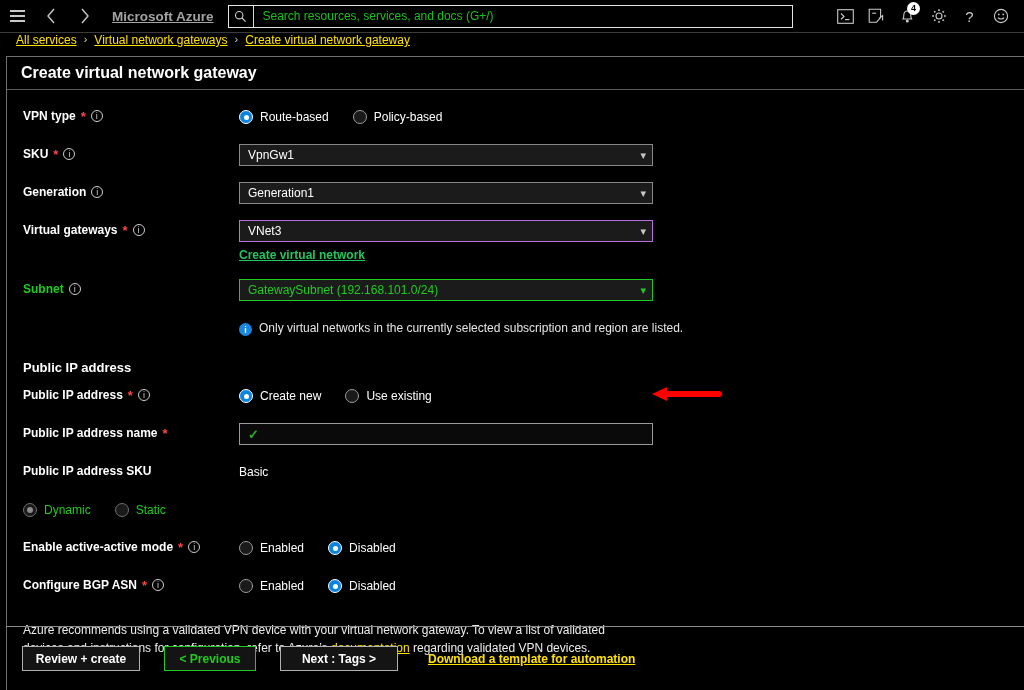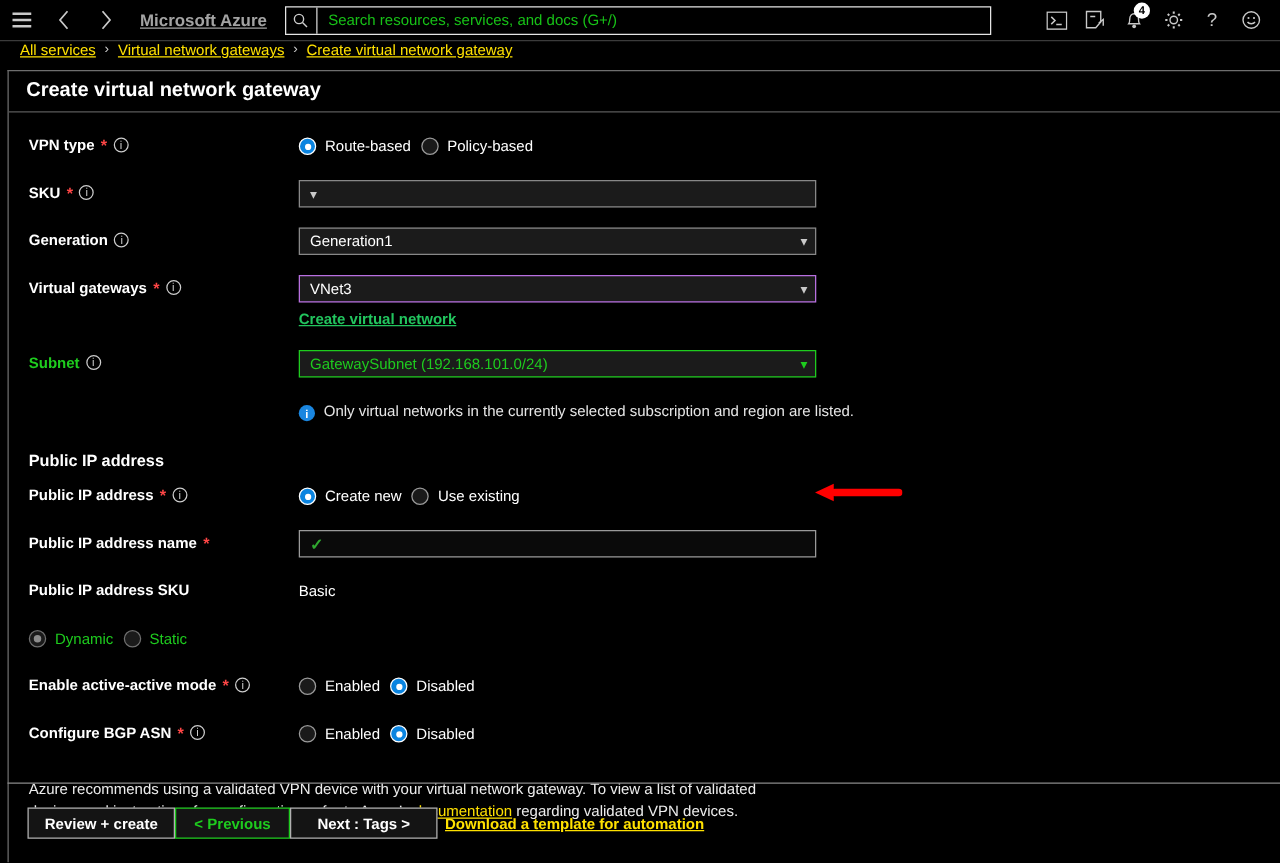--- a/index.html
+++ b/index.html
@@ -101,21 +101,21 @@
   
   .txt {
     width: 414px; height: 22px; background: #0a0a0a; border: 1px solid #9a9a9a;
     display: flex; align-items: center; padding: 0 6px 0 8px;
     font-size: 12px; color: #fff;
   }
   .txt .val { flex: 1; }
   .check { color: #2fa82f; font-size: 13px; font-weight: bold; }
 
   
-  .radios { display: flex; align-items: center; gap: 8px; height: 22px; }
+  .radios { display: flex; align-items: center; gap: 24px; height: 22px; }
   .radio { display: flex; align-items: center; gap: 7px; font-size: 12px; color: #fff; }
   .dot {
     width: 14px; height: 14px; border-radius: 50%;
     border: 1px solid #9a9a9a; background: #1a1a1a;
     display: inline-flex; align-items: center; justify-content: center; flex: 0 0 14px;
   }
   .dot.on { background: #0a84e0; border-color: #ffffff; }
   .dot.on::after { content: ""; width: 5px; height: 5px; border-radius: 50%; background: #fff; }
   .dot.dis-on { background: #1a1a1a; border-color: #8c8c8c; }
   .dot.dis-on::after { content: ""; width: 6px; height: 6px; border-radius: 50%; background: #8c8c8c; }
@@ -147,21 +147,21 @@
 
   
   .arrow { position: absolute; left: 652px; top: 386px; width: 70px; height: 16px; }
 
   
   .footer-sep {
     position: absolute; left: 6px; top: 626px; width: 1018px; height: 1px; background: #8a8a8a;
   }
   .footer {
     position: absolute; left: 6px; top: 627px; width: 1018px; height: 63px;
-    display: flex; align-items: center; padding-left: 16px; gap: 0;
+    display: flex; align-items: center; padding-left: 16px; gap: 24px;
   }
   .btn {
     height: 25px; min-width: 118px; padding: 0 12px; background: #141414;
     border: 1px solid #b0b0b0; color: #fff; font-size: 12px; font-weight: bold;
     display: flex; align-items: center; justify-content: center; cursor: pointer;
   }
   .btn.green { border-color: #1ecc1e; color: #1ecc1e; min-width: 92px; }
   .dl-link {
     color: #ffe100; font-size: 12px; font-weight: bold; text-decoration: underline;
     margin-left: 6px; white-space: nowrap;
@@ -285,20 +285,21 @@
       </div>
 
       <div class="row">
         <div class="lbl">
           <span>SKU</span>
           <span class="req">*</span>
           <span class="infoi">i</span>
         </div>
         <div class="ctl">
           <div class="sel">
+            <span class="val">VpnGw1</span>
             <span class="dd">▾</span>
           </div>
         </div>
       </div>
 
       <div class="row">
         <div class="lbl">
           <span>Generation</span>
           <span class="infoi">i</span>
         </div>

